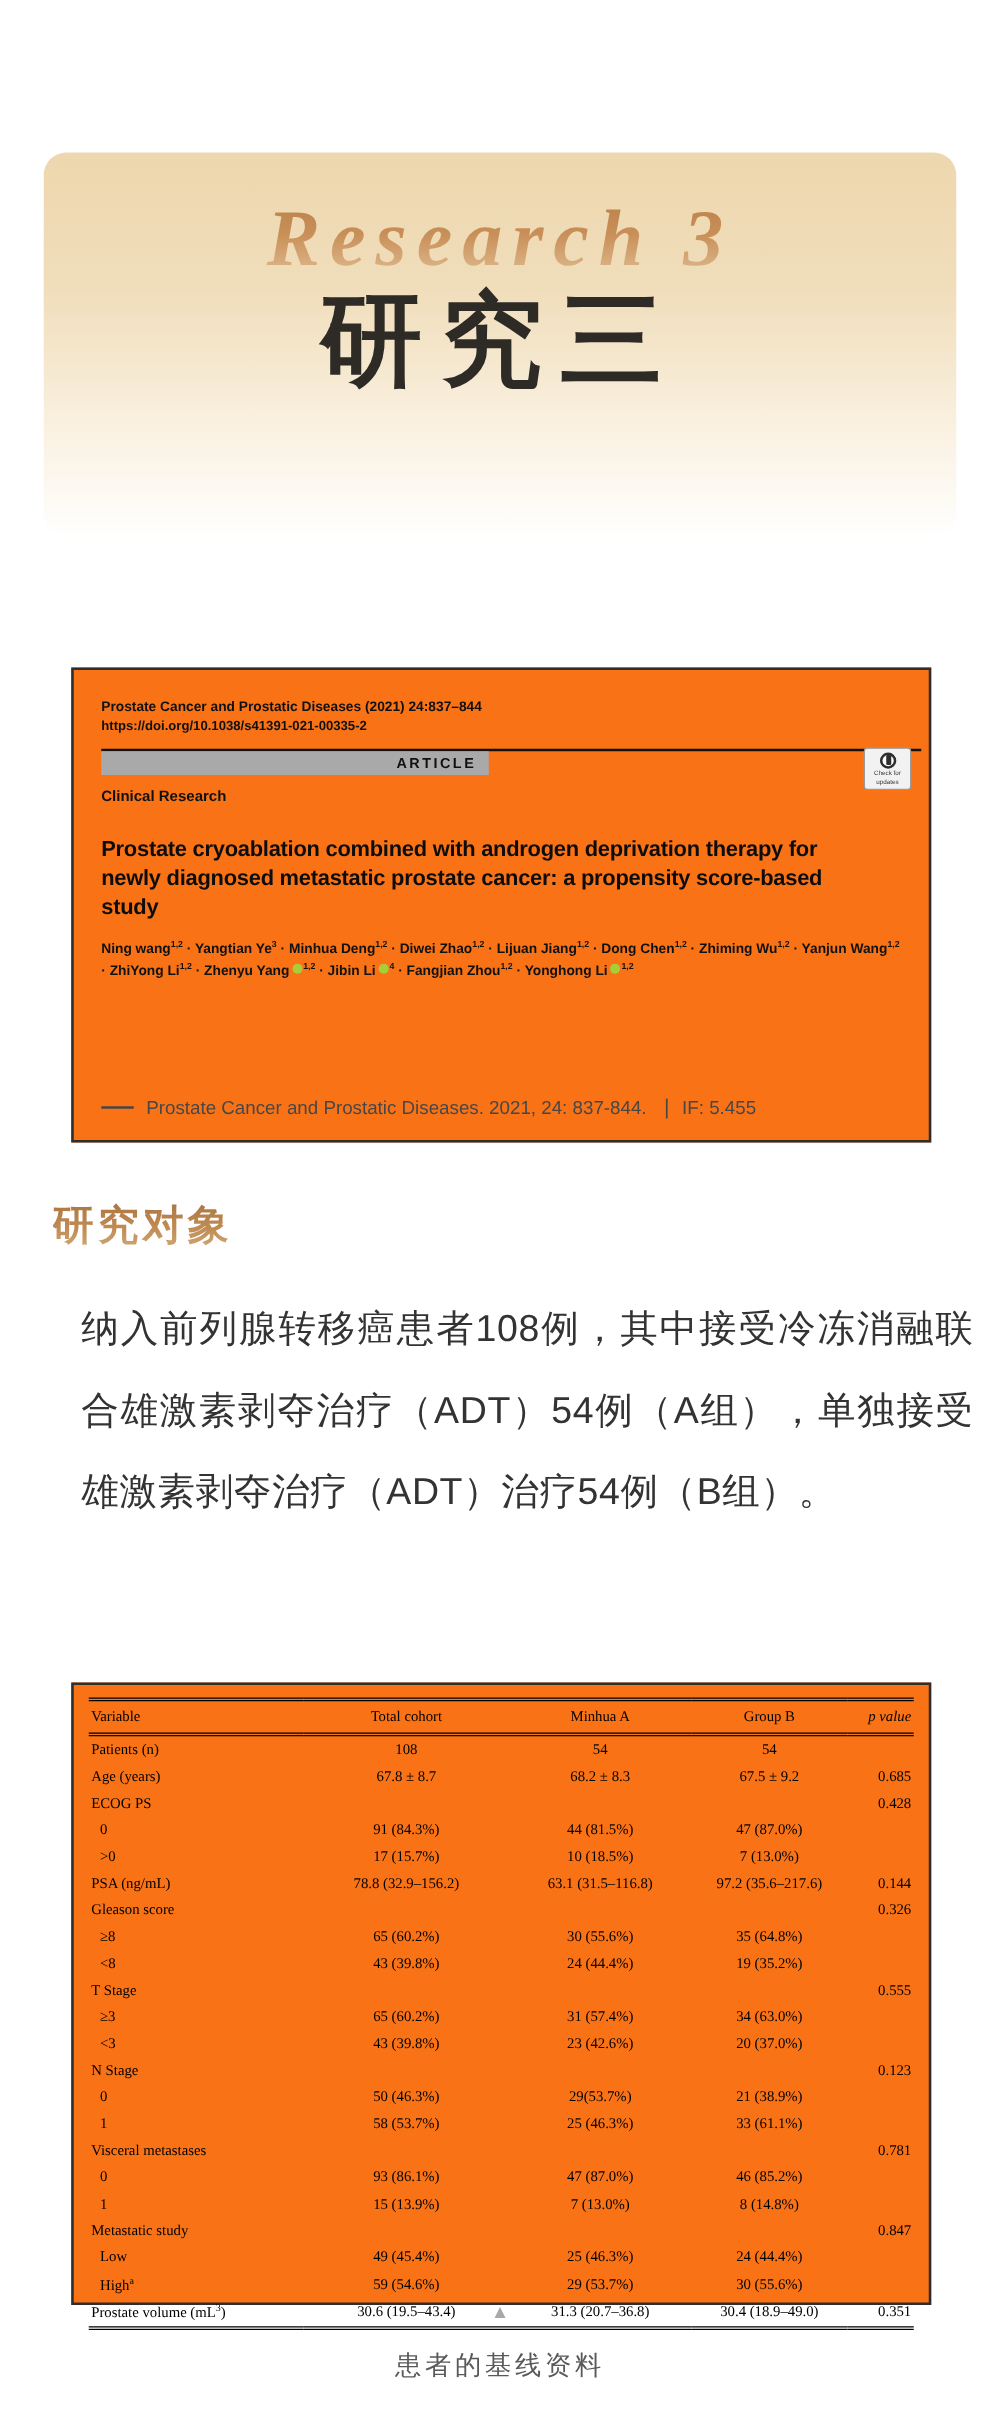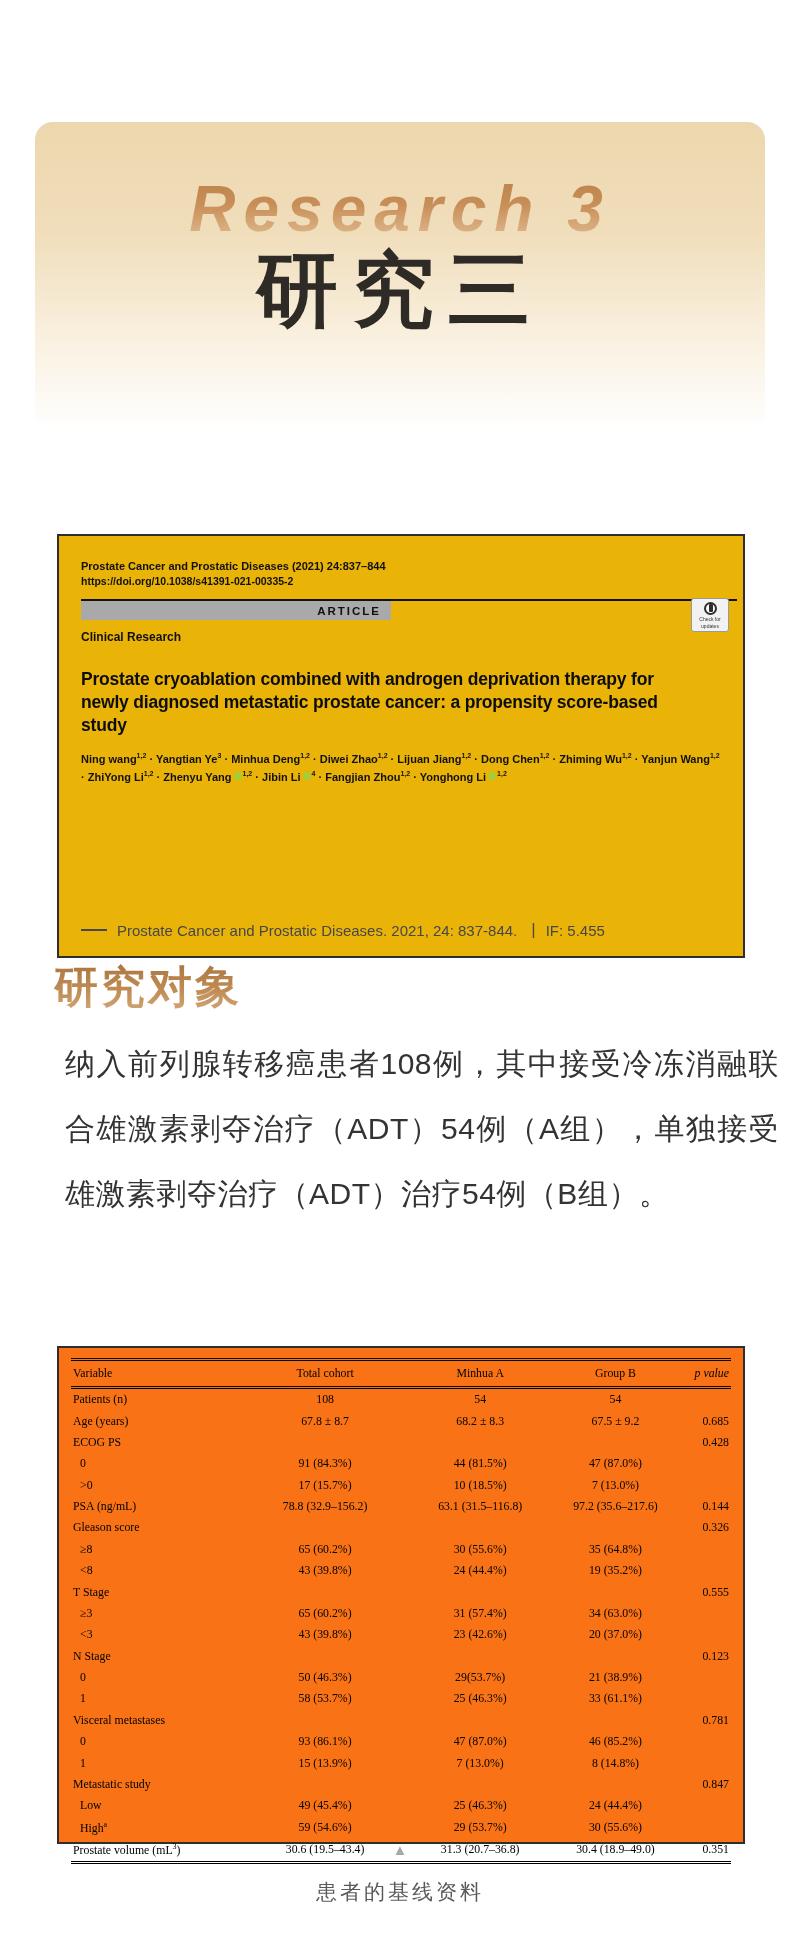--- a/index.html
+++ b/index.html
@@ -7,39 +7,39 @@
   body { height:1938px; position:relative; overflow:hidden; }
 
   
   .hero {
     position:absolute; left:35px; top:122px; width:730px; height:308px;
     border-radius:18px;
     background:linear-gradient(180deg,#edd7ae 0%,#f0ddba 35%,#f9efdd 68%,#ffffff 100%);
     text-align:center;
   }
   .hero-script {
-    margin-top:50px;
-    font-family:Liberation Sans, sans-serif;
+    margin-top:32px;
+    font-family:Liberation Serif, serif;
     font-style:italic; font-weight:700;
     font-size:64px; letter-spacing:8px;
     background:linear-gradient(180deg,#b97f47 0%,#c98f58 45%,#e3c49c 100%);
     -webkit-background-clip:text; background-clip:text;
     color:transparent;
   }
   .hero-cn {
     margin-top:-10px;
     font-family:"Liberation Serif", serif;
     font-weight:700; font-size:82px; letter-spacing:14px;
     color:#2e2b27;
   }
 
   
   .paper-card {
-    position:absolute; left:57px; top:534px; width:688px; height:424px;
-    border:2px solid #2e2e2e; background:#eab308;
+    position:absolute; left:57px; top:534px; width:688px; height:380px;
+    border:2px solid #2e2e2e; background:#f97316;
     padding:24px 6px 16px 22px;
   }
   .journal-line { font-size:11px; font-weight:700; color:#111; }
   .doi-line { font-size:10.5px; font-weight:700; color:#111; margin-top:3px; }
   .article-rule { border-top:2.5px solid #111; margin-top:12px; }
   .article-bar {
     display:inline-block; background:#a9a9a9; color:#101010;
     font-weight:700; font-size:11.5px; letter-spacing:2px;
     padding:4px 10px 3px 8px; width:310px;text-align:right;
   }
@@ -76,23 +76,23 @@
     display:flex; align-items:center; gap:10px;
     color:#474747; font-size:15px;
   }
   .citation-dash { width:26px; height:2px; background:#474747; flex:0 0 auto; }
   .citation-divider { color:#474747; font-size:17px; padding-left:4px; }
 
   
   .section-heading {
     position:absolute; left:42px; top:958px;
     font-family:"Liberation Serif", serif; font-weight:700;
-    font-size:44px; letter-spacing:3px;
+    font-size:33px; letter-spacing:3px;
     background:linear-gradient(180deg,#a8713d 0%,#c08c54 55%,#d4ad7c 100%);
-    -webkit-background-clip:text; background-clip:text; color:transparent;margin-left:12px;
+    -webkit-background-clip:text; background-clip:text; color:transparent;
   }
   .body-paragraph {
     position:absolute; left:44px; top:1032px; width:714px;
     font-size:30px; color:#333333; line-height:2.16;
     text-align:justify; letter-spacing:0.5px;margin-left:21px;
   }
 
   
   .table-card {
     position:absolute; left:57px; top:1346px; width:688px; height:498px;

